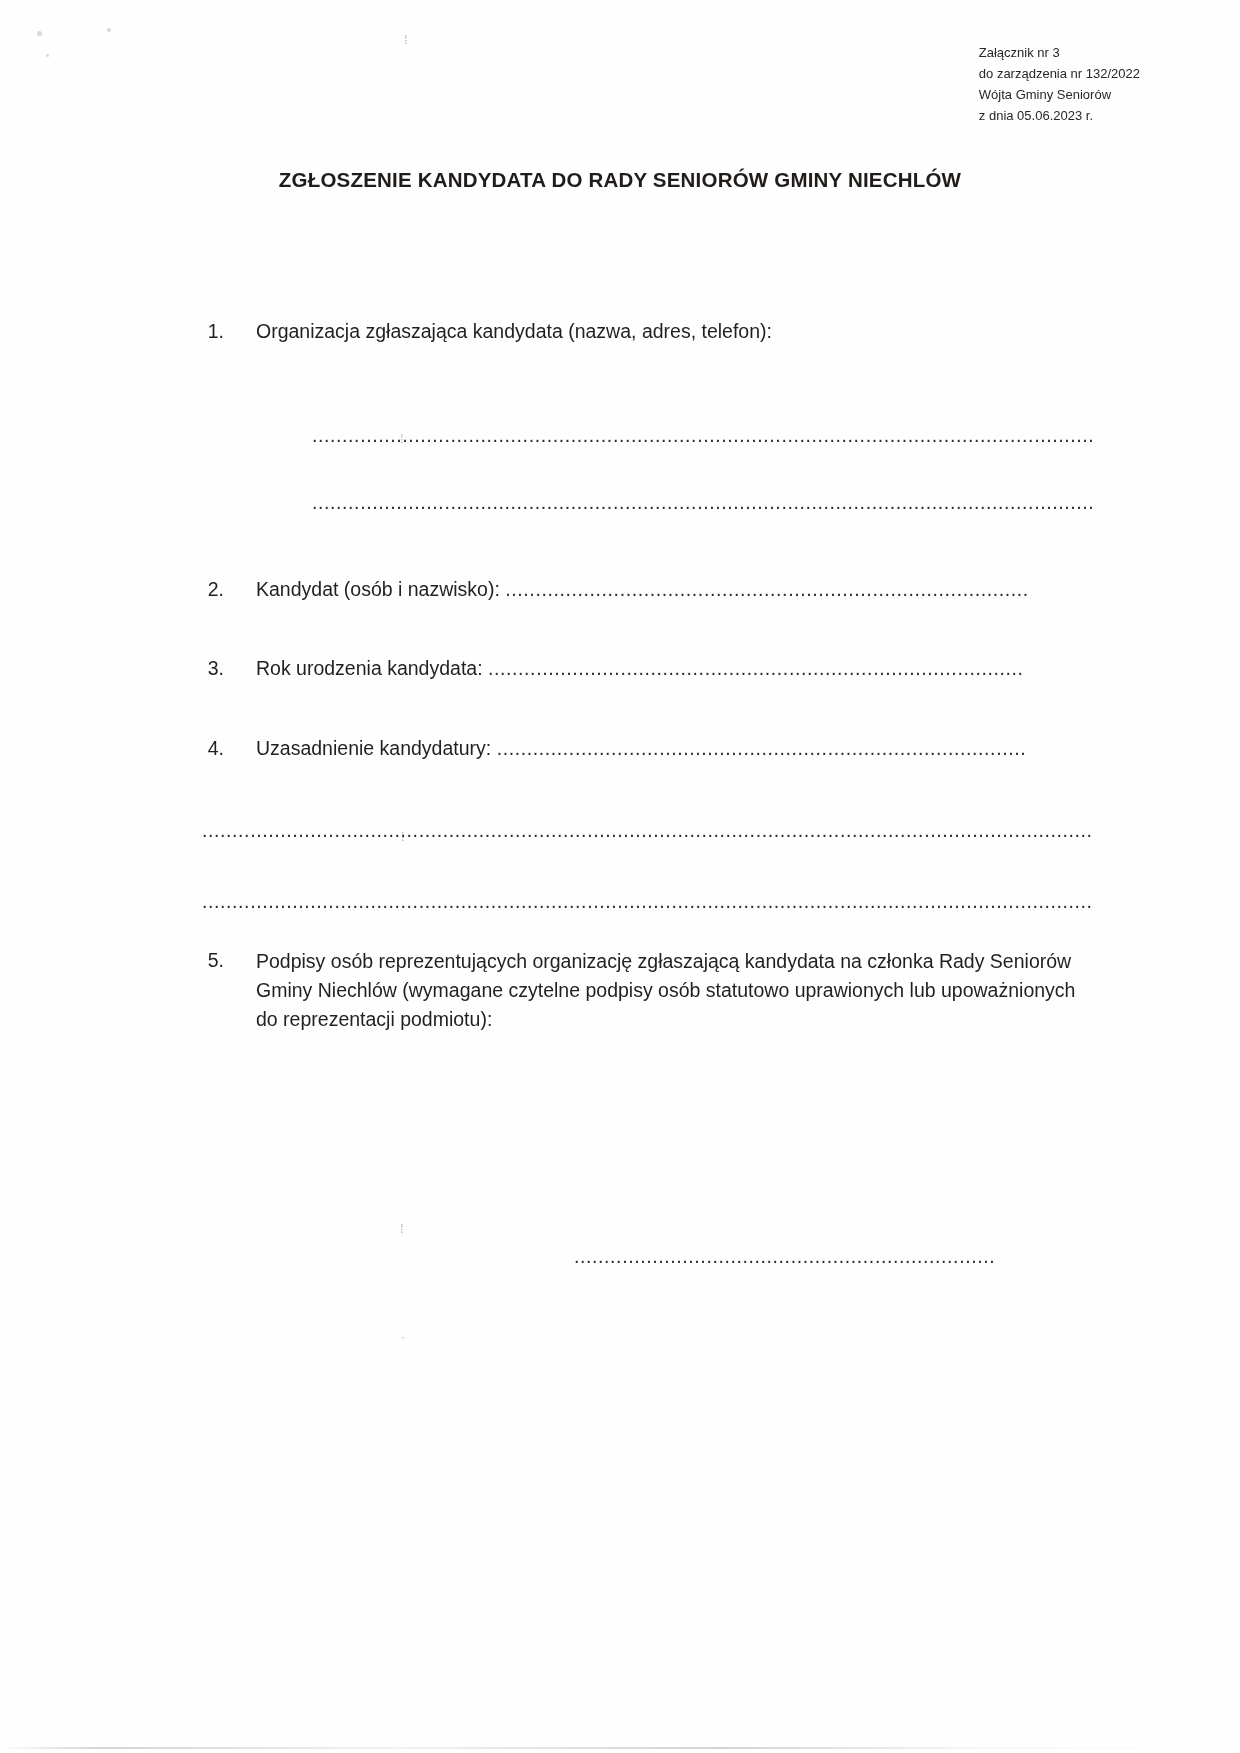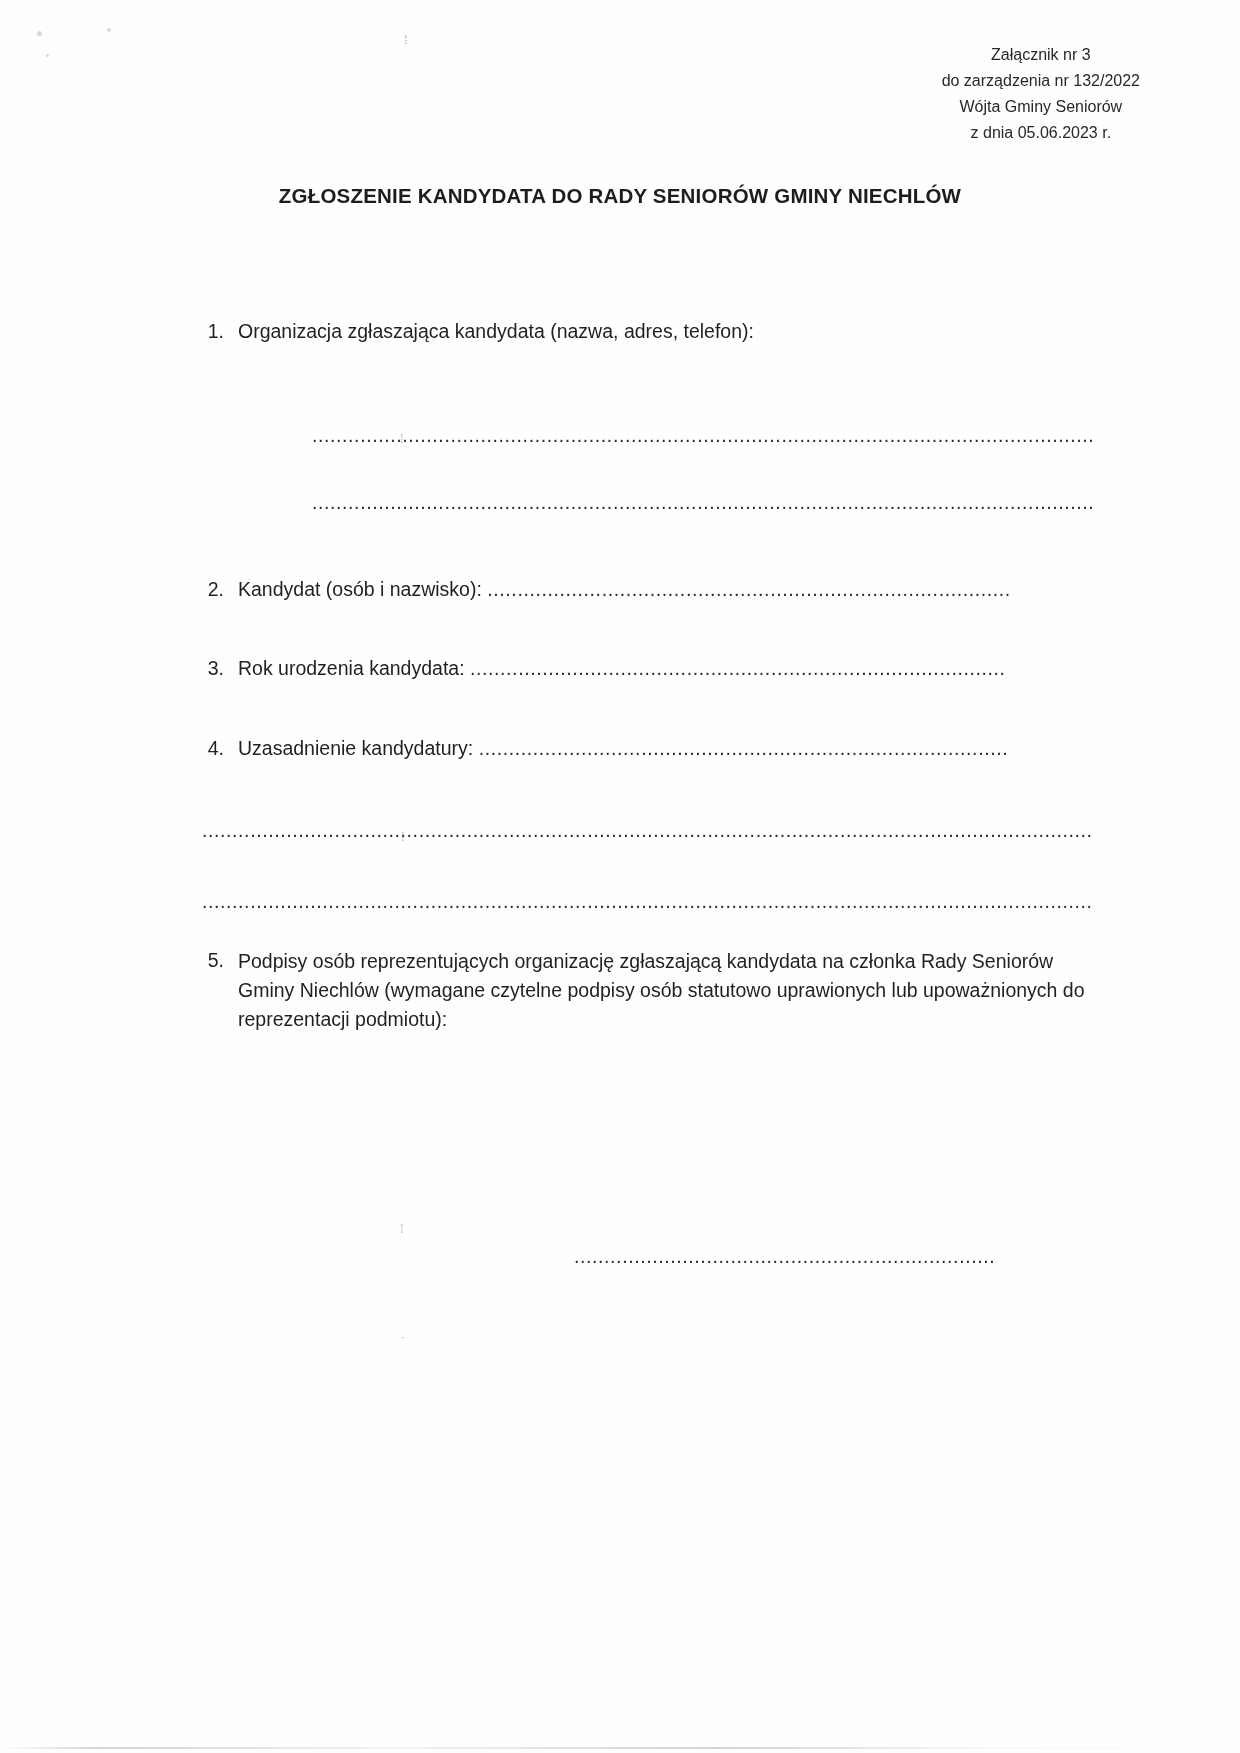--- a/index.html
+++ b/index.html
@@ -44,29 +44,29 @@
         rgba(225,225,225,.4) 32%,
         rgba(200,200,200,.8) 58%,
         rgba(235,235,235,.3) 80%,
         rgba(255,255,255,0) 100%);
   }
 
   .header-block {
     position: absolute;
     top: 42px;
     right: 100px;
-    text-align: center;
-    font-size: 16px;
+    text-align: left;
+    font-size: 13px;
     line-height: 1.62;
     color: #2a2724;
   }
 
   .title-main {
     position: absolute;
-    top: 184px;
+    top: 168px;
     left: 0;
     right: 0;
     text-align: center;
     font-size: 20.5px;
     font-weight: bold;
     letter-spacing: .2px;
     color: #1f1c1a;
   }
   .title-sub {
     position: absolute;
@@ -95,20 +95,21 @@
   }
   .item .num {
     width: 32px;
     flex: 0 0 32px;
     text-align: right;
     padding-right: 14px;
     box-sizing: content-box;
   }
   .item .txt {
     flex: 1 1 auto;
+    margin-left: 18px;
   }
   .dots-inline {
     color: #2b2b2b;
     letter-spacing: .6px;
     white-space: nowrap;
     overflow: hidden;
     display: inline-block;
     vertical-align: bottom;
   }
   .dots-row {

